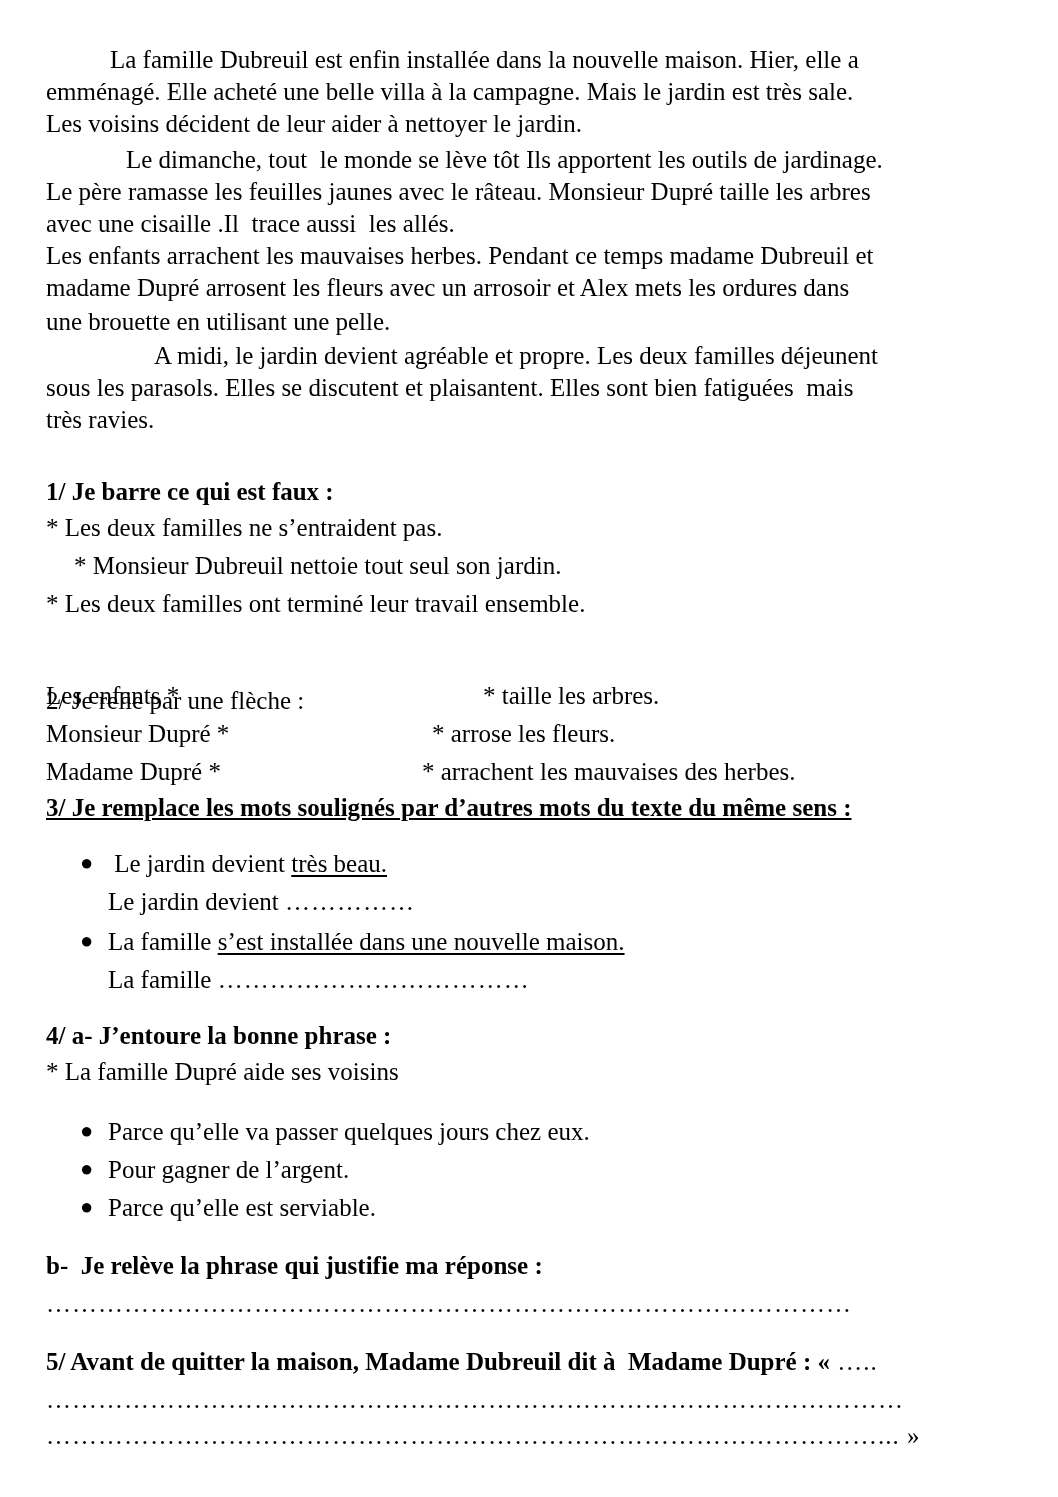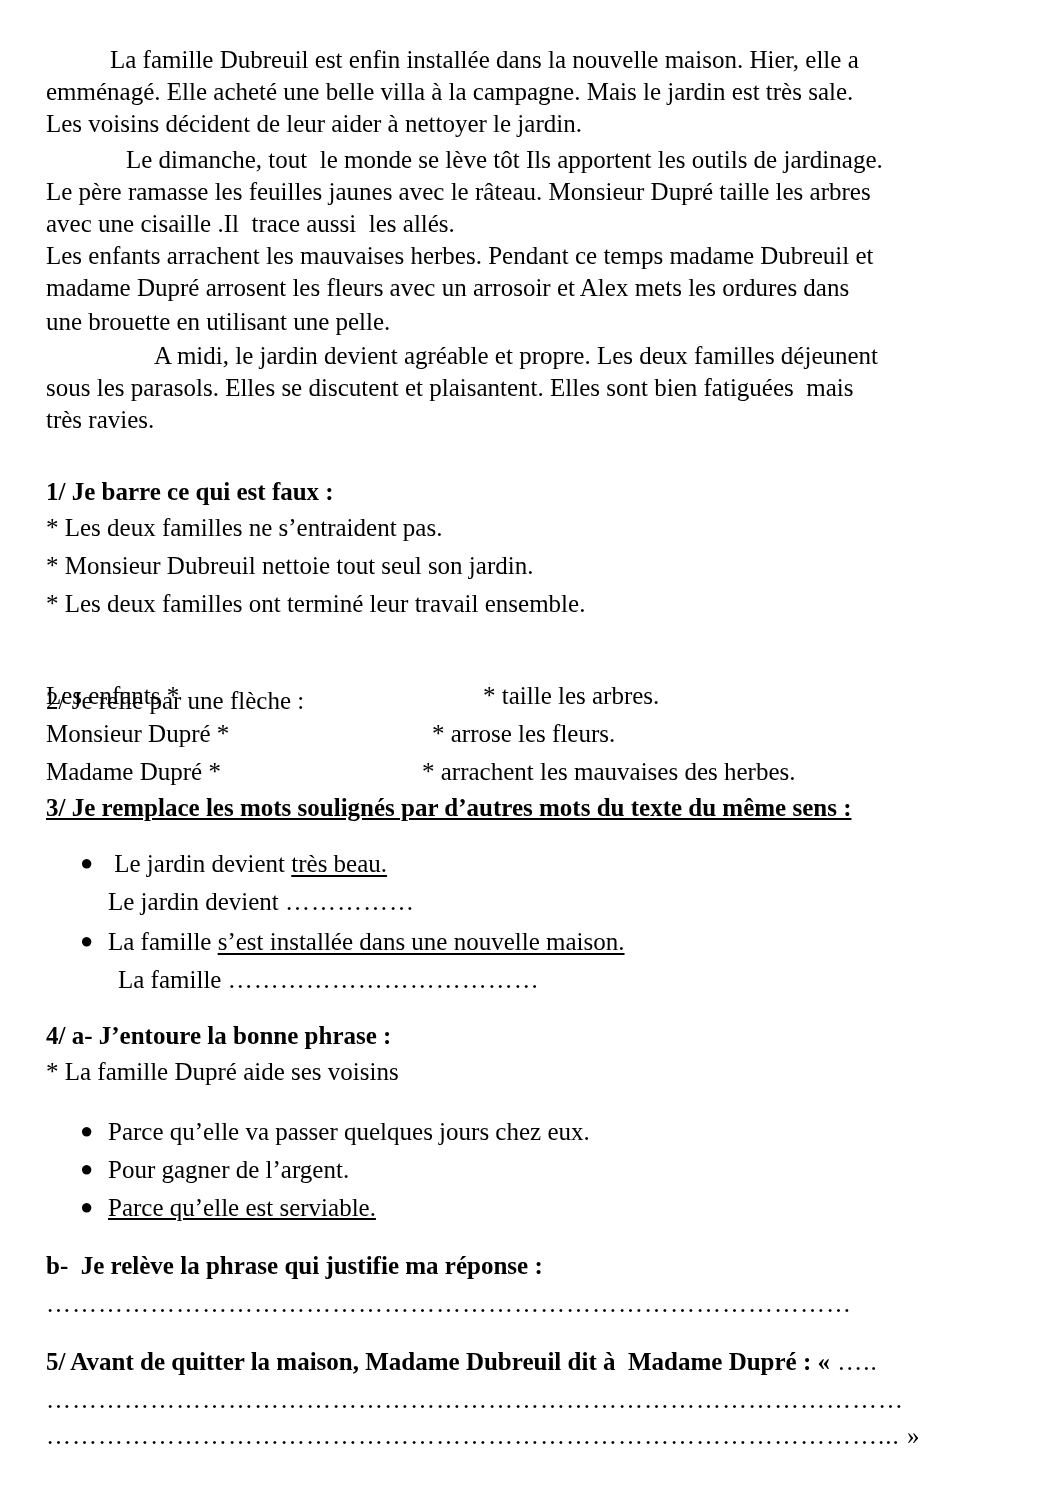--- a/index.html
+++ b/index.html
@@ -33,21 +33,21 @@
     <div class="line" style="top:262px;">une brouette en utilisant une pelle.</div>
 
     <div class="line" style="top:296px; left:108px;">A midi, le jardin devient agréable et propre. Les deux familles déjeunent</div>
     <div class="line" style="top:328px;">sous les parasols. Elles se discutent et plaisantent. Elles sont bien fatiguées  mais</div>
     <div class="line" style="top:360px;">très ravies.</div>
   </div>
 
   <div>
     <div class="line bold" style="top:432px;">1/ Je barre ce qui est faux :</div>
     <div class="line" style="top:468px;">* Les deux familles ne s’entraident pas.</div>
-    <div class="line" style="top:506px;">* Monsieur Dubreuil nettoie tout seul son jardin.</div>
+    <div class="line" style="top:506px;margin-left:28px;">* Monsieur Dubreuil nettoie tout seul son jardin.</div>
     <div class="line" style="top:544px;">* Les deux familles ont terminé leur travail ensemble.</div>
   </div>
 
   <div>
     <div class="line" style="top:600px;margin-top:41px;">2/ Je relie par une flèche :</div>
     <div class="line" style="top:636px;">Les enfants *</div>
     <div class="line" style="top:636px; left:394px;margin-left:43px;">* taille les arbres.</div>
     <div class="line" style="top:674px;">Monsieur Dupré *</div>
     <div class="line" style="top:674px; left:386px;">* arrose les fleurs.</div>
     <div class="line" style="top:712px;">Madame Dupré *</div>
@@ -56,33 +56,33 @@
 
   <div>
     <div class="line bold" style="top:748px;text-decoration:underline;">3/ Je remplace les mots soulignés par d’autres mots du texte du même sens :</div>
 
     <span class="bullet" style="top:806px; left:34px;">●</span>
     <div class="line" style="top:804px; left:62px;"><span> Le jardin devient </span><span class="u">très beau.</span></div>
     <div class="line" style="top:842px; left:62px;"><span>Le jardin devient </span><span class="dots">……………</span></div>
 
     <span class="bullet" style="top:884px; left:34px;">●</span>
     <div class="line" style="top:882px; left:62px;"><span>La famille </span><span class="u">s’est installée dans une nouvelle maison.</span></div>
-    <div class="line" style="top:920px; left:72px;text-align:center;"><span>La famille </span><span class="dots">………………………………</span></div>
+    <div class="line" style="top:920px; left:62px;text-align:center;"><span>La famille </span><span class="dots">………………………………</span></div>
   </div>
 
   <div>
     <div class="line bold" style="top:976px;">4/ a- J’entoure la bonne phrase :</div>
     <div class="line" style="top:1012px;">* La famille Dupré aide ses voisins</div>
 
     <span class="bullet" style="top:1074px; left:34px;">●</span>
     <div class="line" style="top:1072px; left:62px;text-align:center;">Parce qu’elle va passer quelques jours chez eux.</div>
     <span class="bullet" style="top:1112px; left:34px;">●</span>
     <div class="line" style="top:1110px; left:62px;">Pour gagner de l’argent.</div>
     <span class="bullet" style="top:1150px; left:34px;">●</span>
-    <div class="line" style="top:1148px; left:62px;text-decoration:underline;">Parce qu’elle est serviable.</div>
+    <div class="line" style="top:1148px; left:62px;">Parce qu’elle est serviable.</div>
 
     <div class="line bold" style="top:1206px;">b-  Je relève la phrase qui justifie ma réponse :</div>
     <div class="line dots" style="top:1244px;">…………………………………………………………………………………</div>
   </div>
 
   <div>
     <div class="line" style="top:1302px;"><span class="bold">5/ Avant de quitter la maison, Madame Dubreuil dit à  Madame Dupré : «</span><span class="dots"> …..</span></div>
     <div class="line dots" style="top:1340px;">………………………………………………………………………………………</div>
     <div class="line dots" style="top:1376px;">……………………………………………………………………………………... »</div>
   </div>

